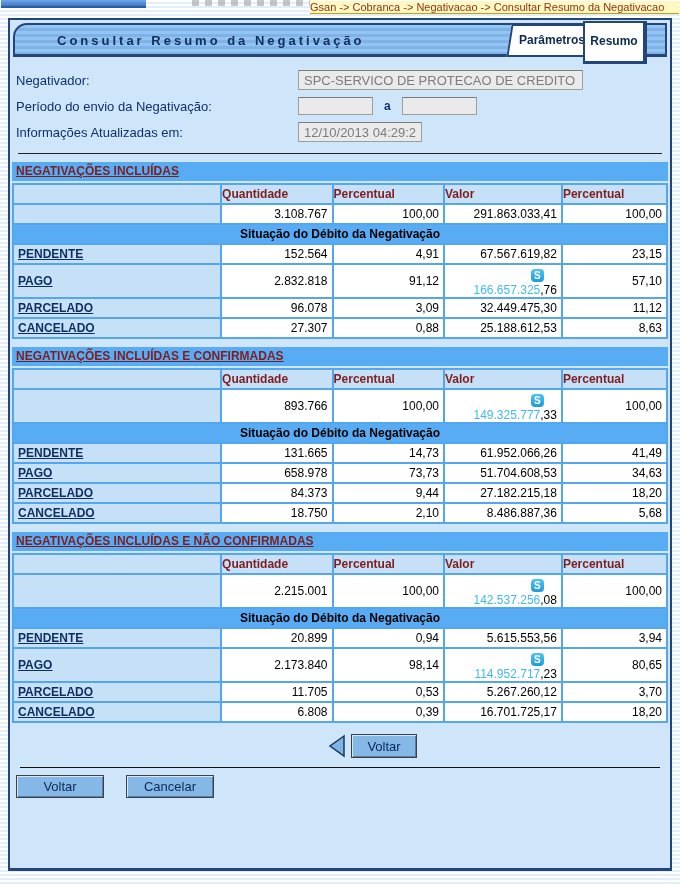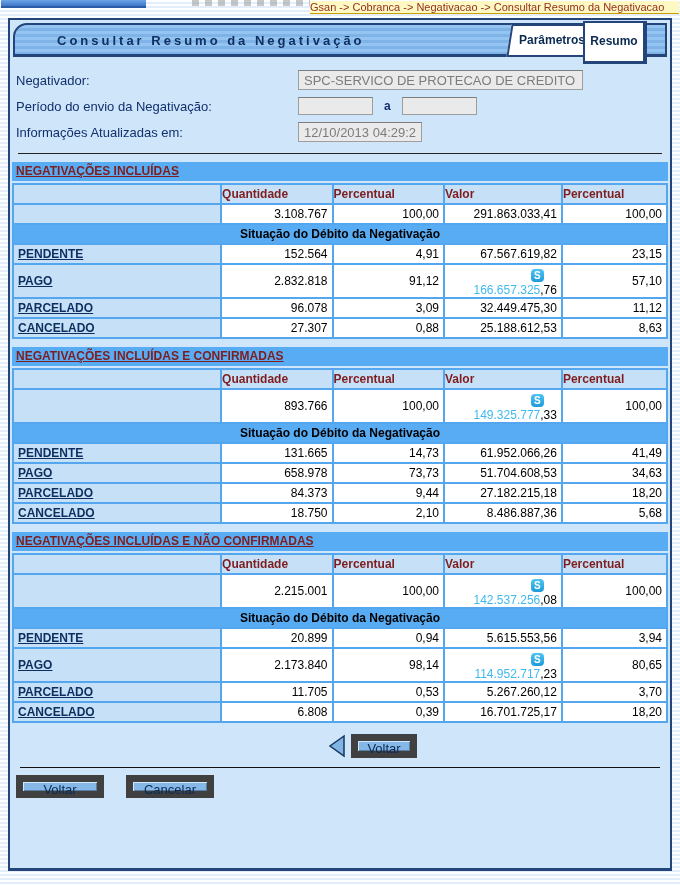--- a/index.html
+++ b/index.html
@@ -67,21 +67,21 @@
     background:linear-gradient(#4fc4f2,#1d9bd8); color:#fff; font-size:10px; font-weight:bold;
     text-align:center; line-height:13px; margin-right:13px; margin-bottom:1px; cursor:pointer; }
   .skype-num { color:#3fb9ee; }
   .skype-dec { color:#000; }
   
   .nav-row { display:flex; align-items:center; justify-content:center; margin-top:10px;
     height:26px; transform:translateX(32px); }
   .back-arrow { width:20px; height:24px; margin-right:4px; cursor:pointer; }
   .btn { background:#85b7e7; color:#0a2a52; font-size:13px;
     font-family:"Liberation Sans",sans-serif;
-    border:7px solid #404040;
+    border:1px solid #404040;
     box-shadow:inset 1px 1px 0 #d2e8fa, inset -1px -1px 0 #557ea9;
     height:24px; cursor:pointer; }
   .btn-nav { width:66px; }
   hr.foot { border:none; border-top:1px solid #111; margin:8px 10px 0 10px; }
   .btn-row { display:flex; gap:22px; margin:7px 0 0 6px; }
   .btn-bottom { width:88px; height:23px; }
 </style>
 </head>
 <body>
 

